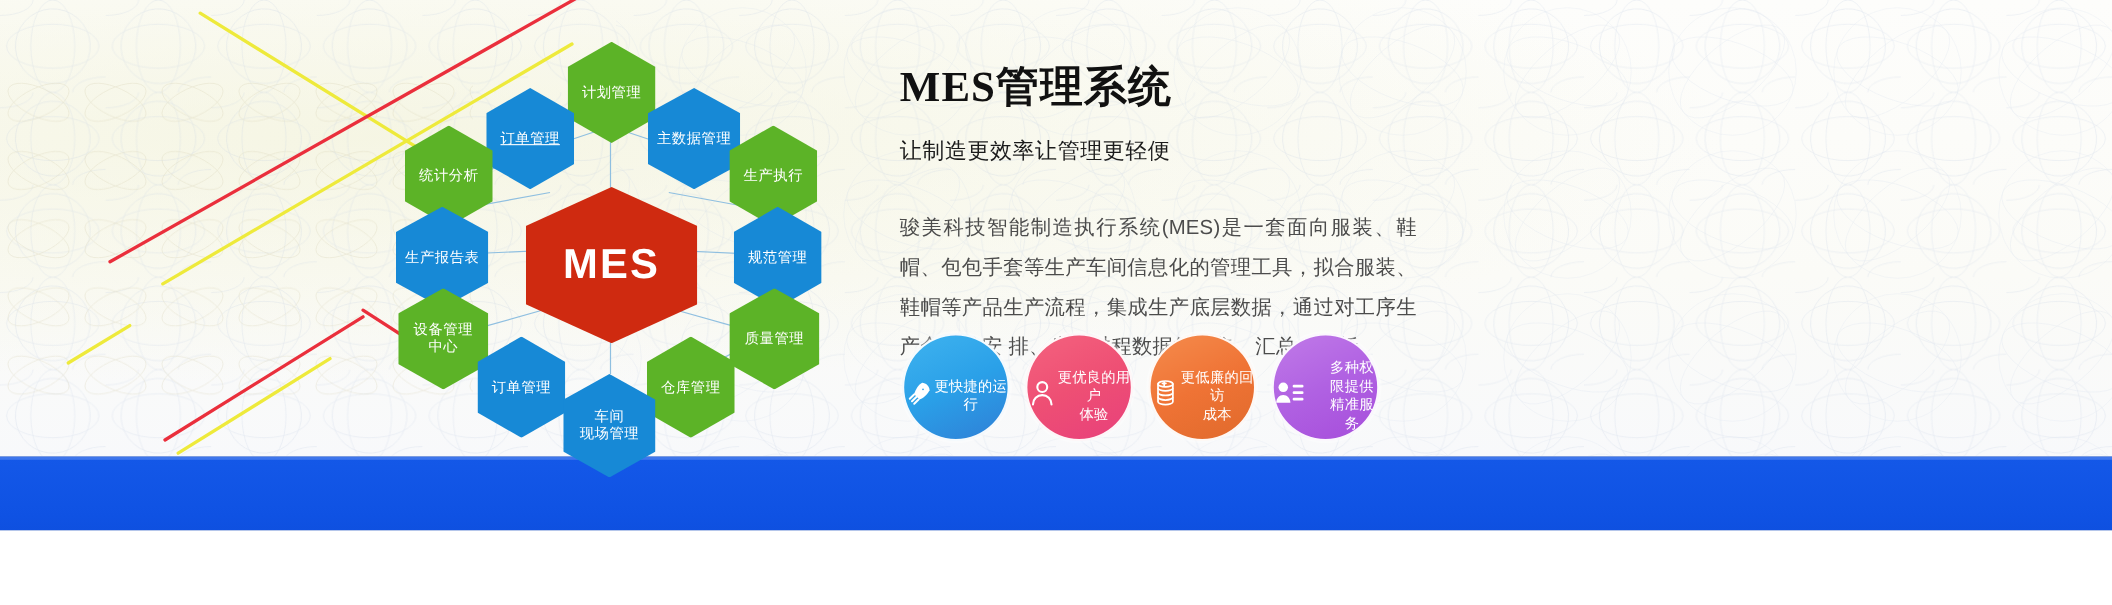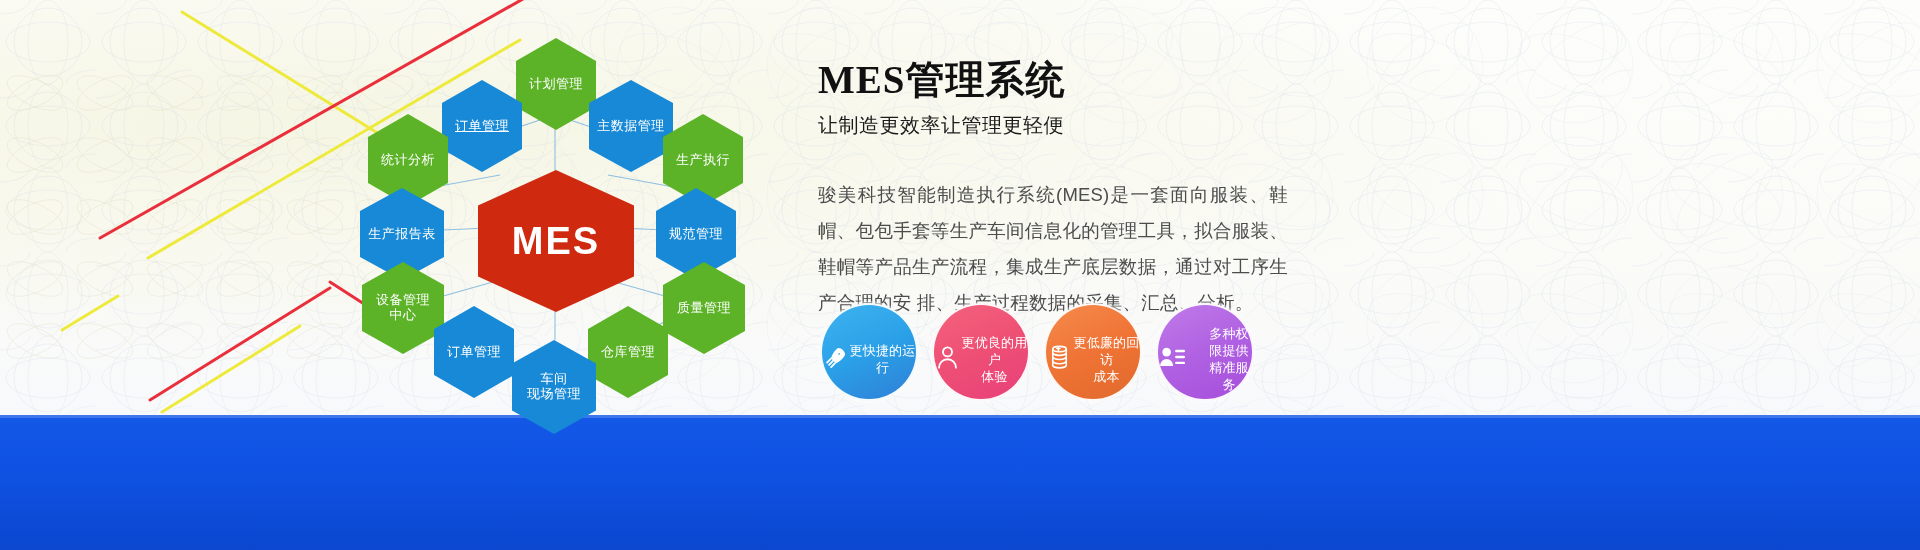--- a/index.html
+++ b/index.html
@@ -2,21 +2,21 @@
 <html><head>
 <meta charset="utf-8">
 <style>
   * { margin:0; padding:0; box-sizing:border-box; }
   body {
     width:1920px; height:550px; overflow:hidden;
     font-family:"Liberation Sans", sans-serif;
     background:#fff;
   }
   #banner {
-    position:relative; width:1920px; height:550px; overflow:hidden;
+    position:relative; width:1920px; height:482px; overflow:hidden;
     background:#a3a3a3;
   }
   
   .bg-top {
     position:absolute; left:0; top:0; width:1920px; height:415px;
     background:
       radial-gradient(ellipse at 18% 30%, rgba(240,240,210,.55) 0%, rgba(250,250,240,0) 55%),
       linear-gradient(180deg,#fdfdfb 0%,#fbfbf7 60%,#f8f9fb 100%);
   }
   .bg-guilloche {
@@ -49,21 +49,21 @@
     letter-spacing:2px; font-family:"Liberation Sans", sans-serif;
   }
   
   #textcol { position:absolute; left:818px; top:58px; width:470px; }
   #title {
     font-family:"Liberation Serif", serif;
     font-size:39px; font-weight:bold; color:#111; letter-spacing:1px;
     line-height:1.12;
   }
   #subtitle {
-    font-size:20px; color:#1b1b1b; margin-top:10px; letter-spacing:.5px;
+    font-size:20px; color:#1b1b1b; margin-top:22px; letter-spacing:.5px;
     font-weight:400;
   }
   #para {
     margin-top:38px; font-size:18.5px; color:#4c4c4c; line-height:36px;
     letter-spacing:.2px; text-align:justify;
   }
   
   #badges {
     position:absolute; left:820px; top:303px;
     display:flex; gap:14px; align-items:flex-start;
@@ -181,21 +181,21 @@
     </div>
 
     <div class="hex green" style="left:333px;top:104px;width:80px;height:92px;">
       <span>生产执行</span>
     </div>
 
     <div class="hex blue" style="left:30px;top:178px;width:84px;height:92px;">
       <span>生产报告表</span>
     </div>
 
-    <div class="hex blue" style="left:326px;top:178px;width:80px;height:92px;">
+    <div class="hex blue" style="left:337px;top:178px;width:80px;height:92px;">
       <span>规范管理</span>
     </div>
 
     <div class="hex green" style="left:32px;top:252px;width:82px;height:92px;white-space:pre-line;">
       <span>设备管理
 中心</span>
     </div>
 
     <div class="hex green" style="left:333px;top:252px;width:82px;height:92px;">
       <span>质量管理</span>

